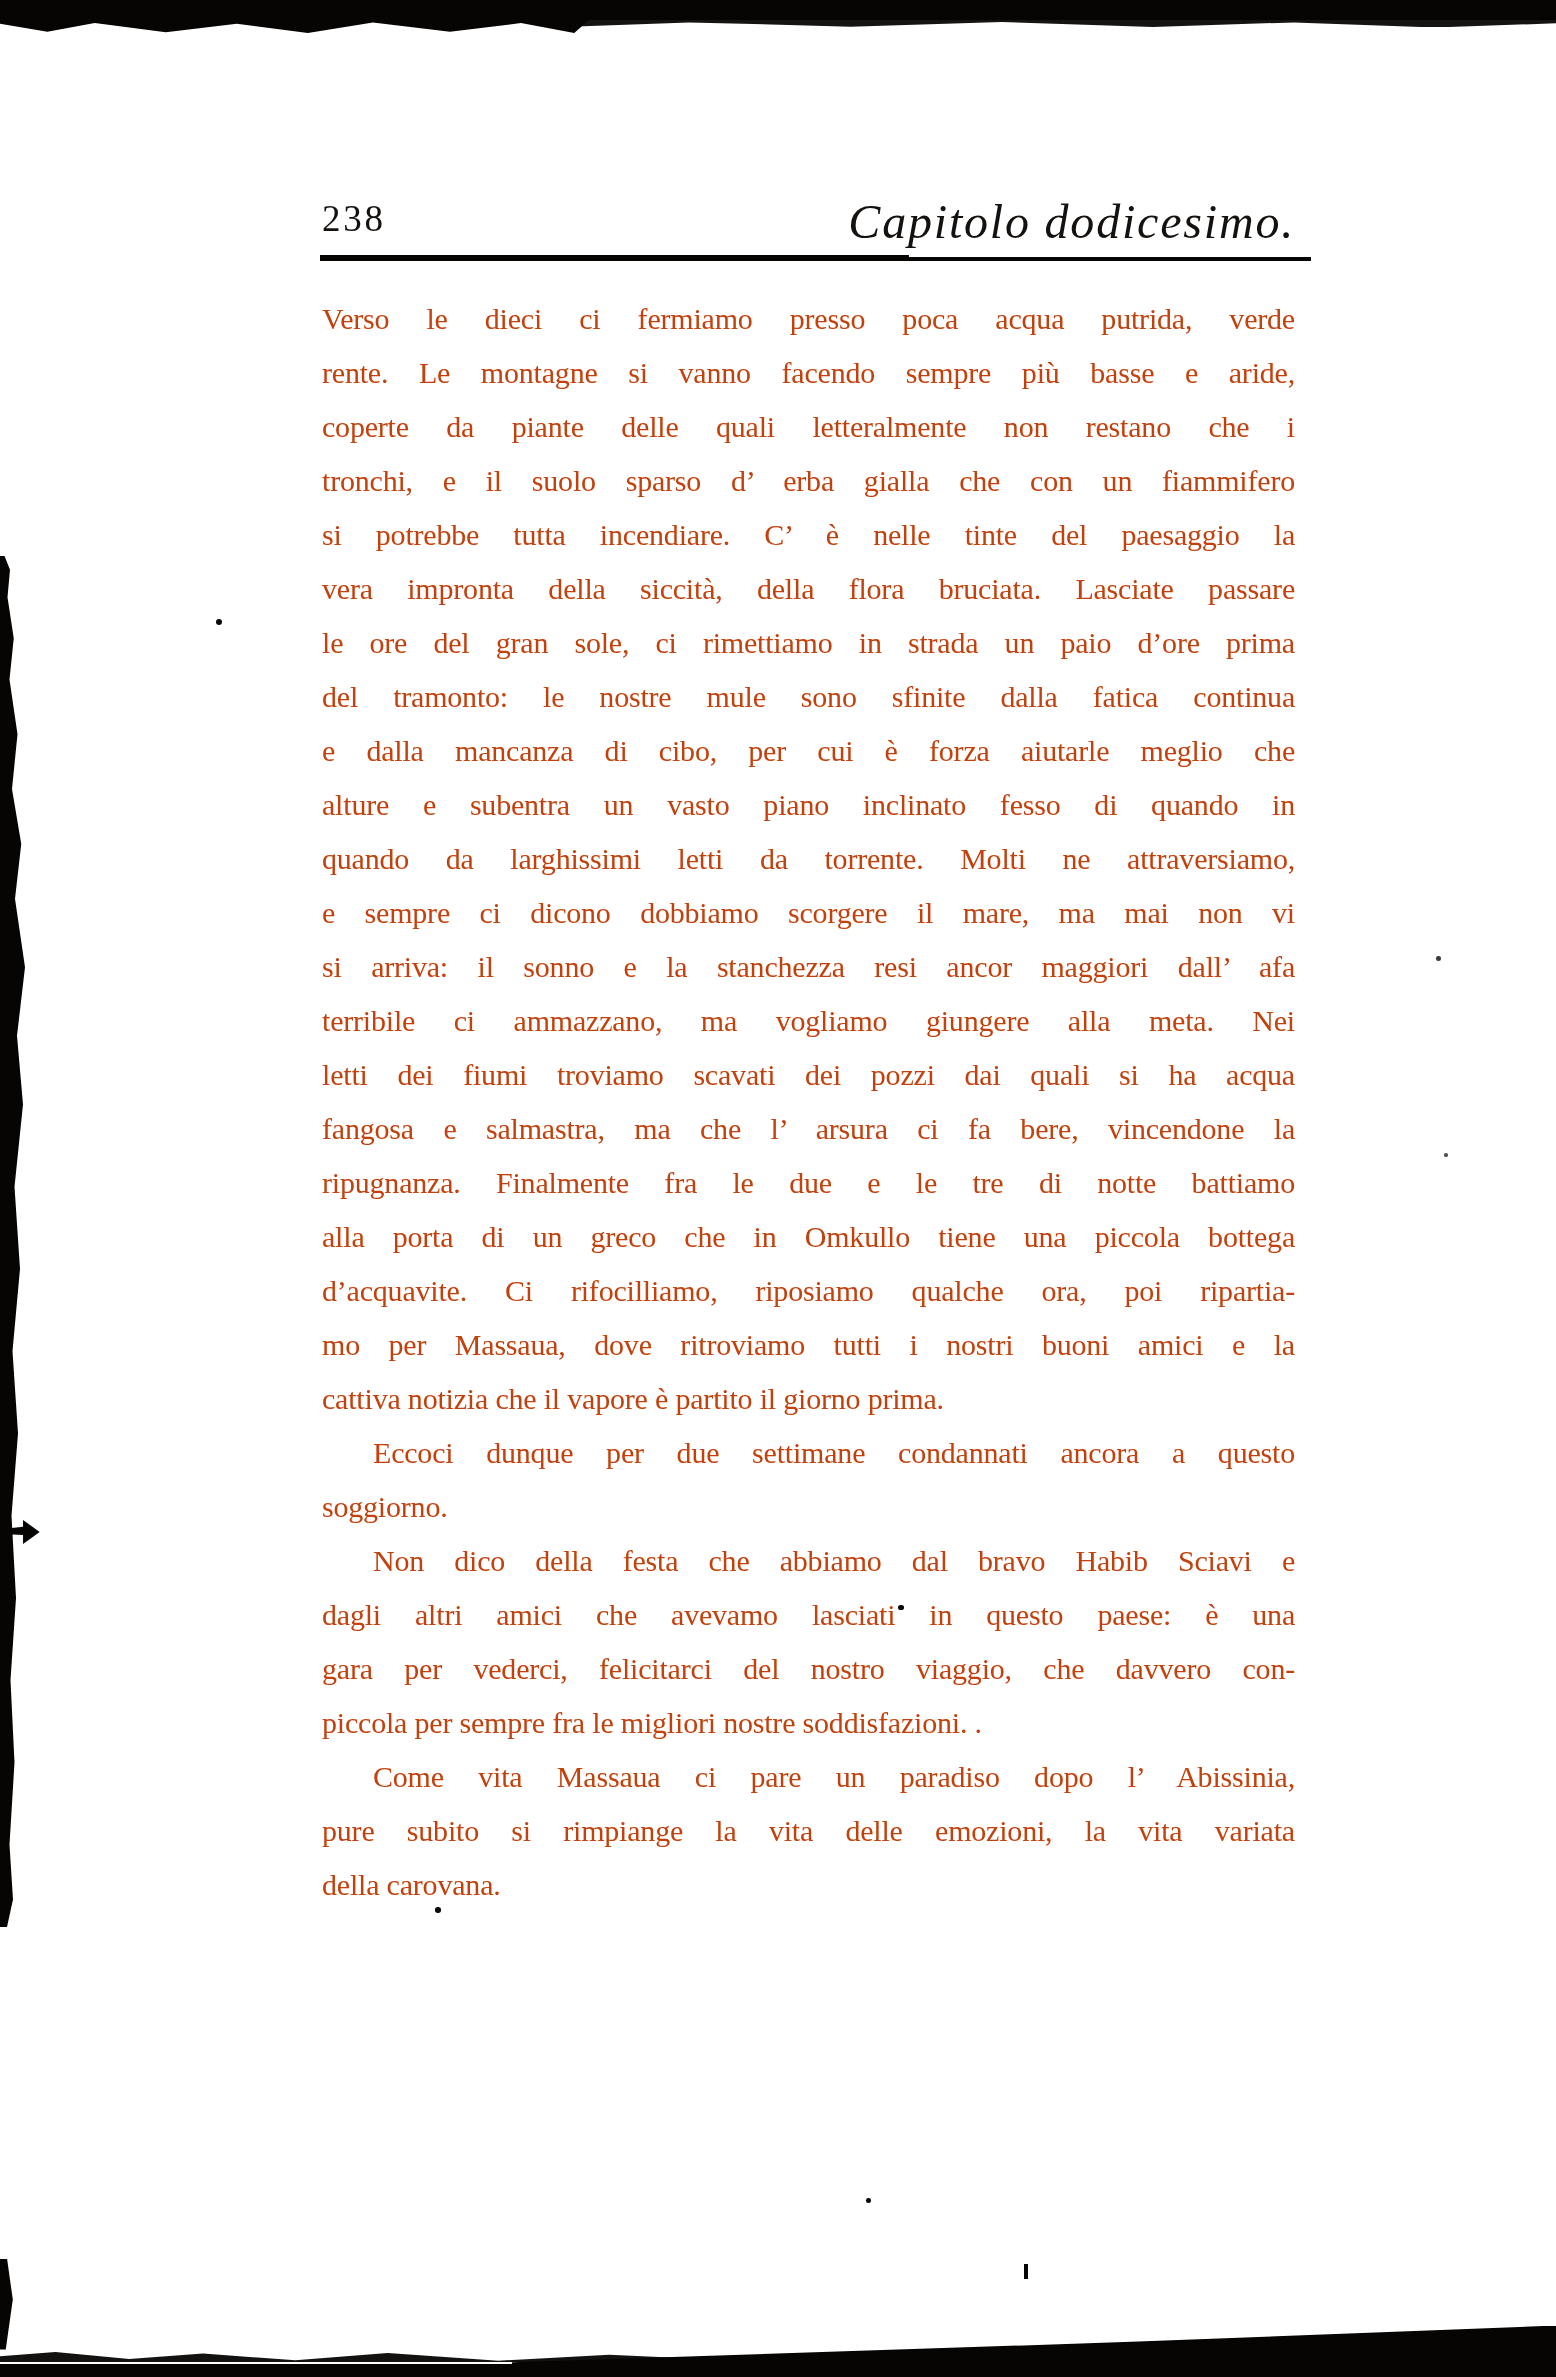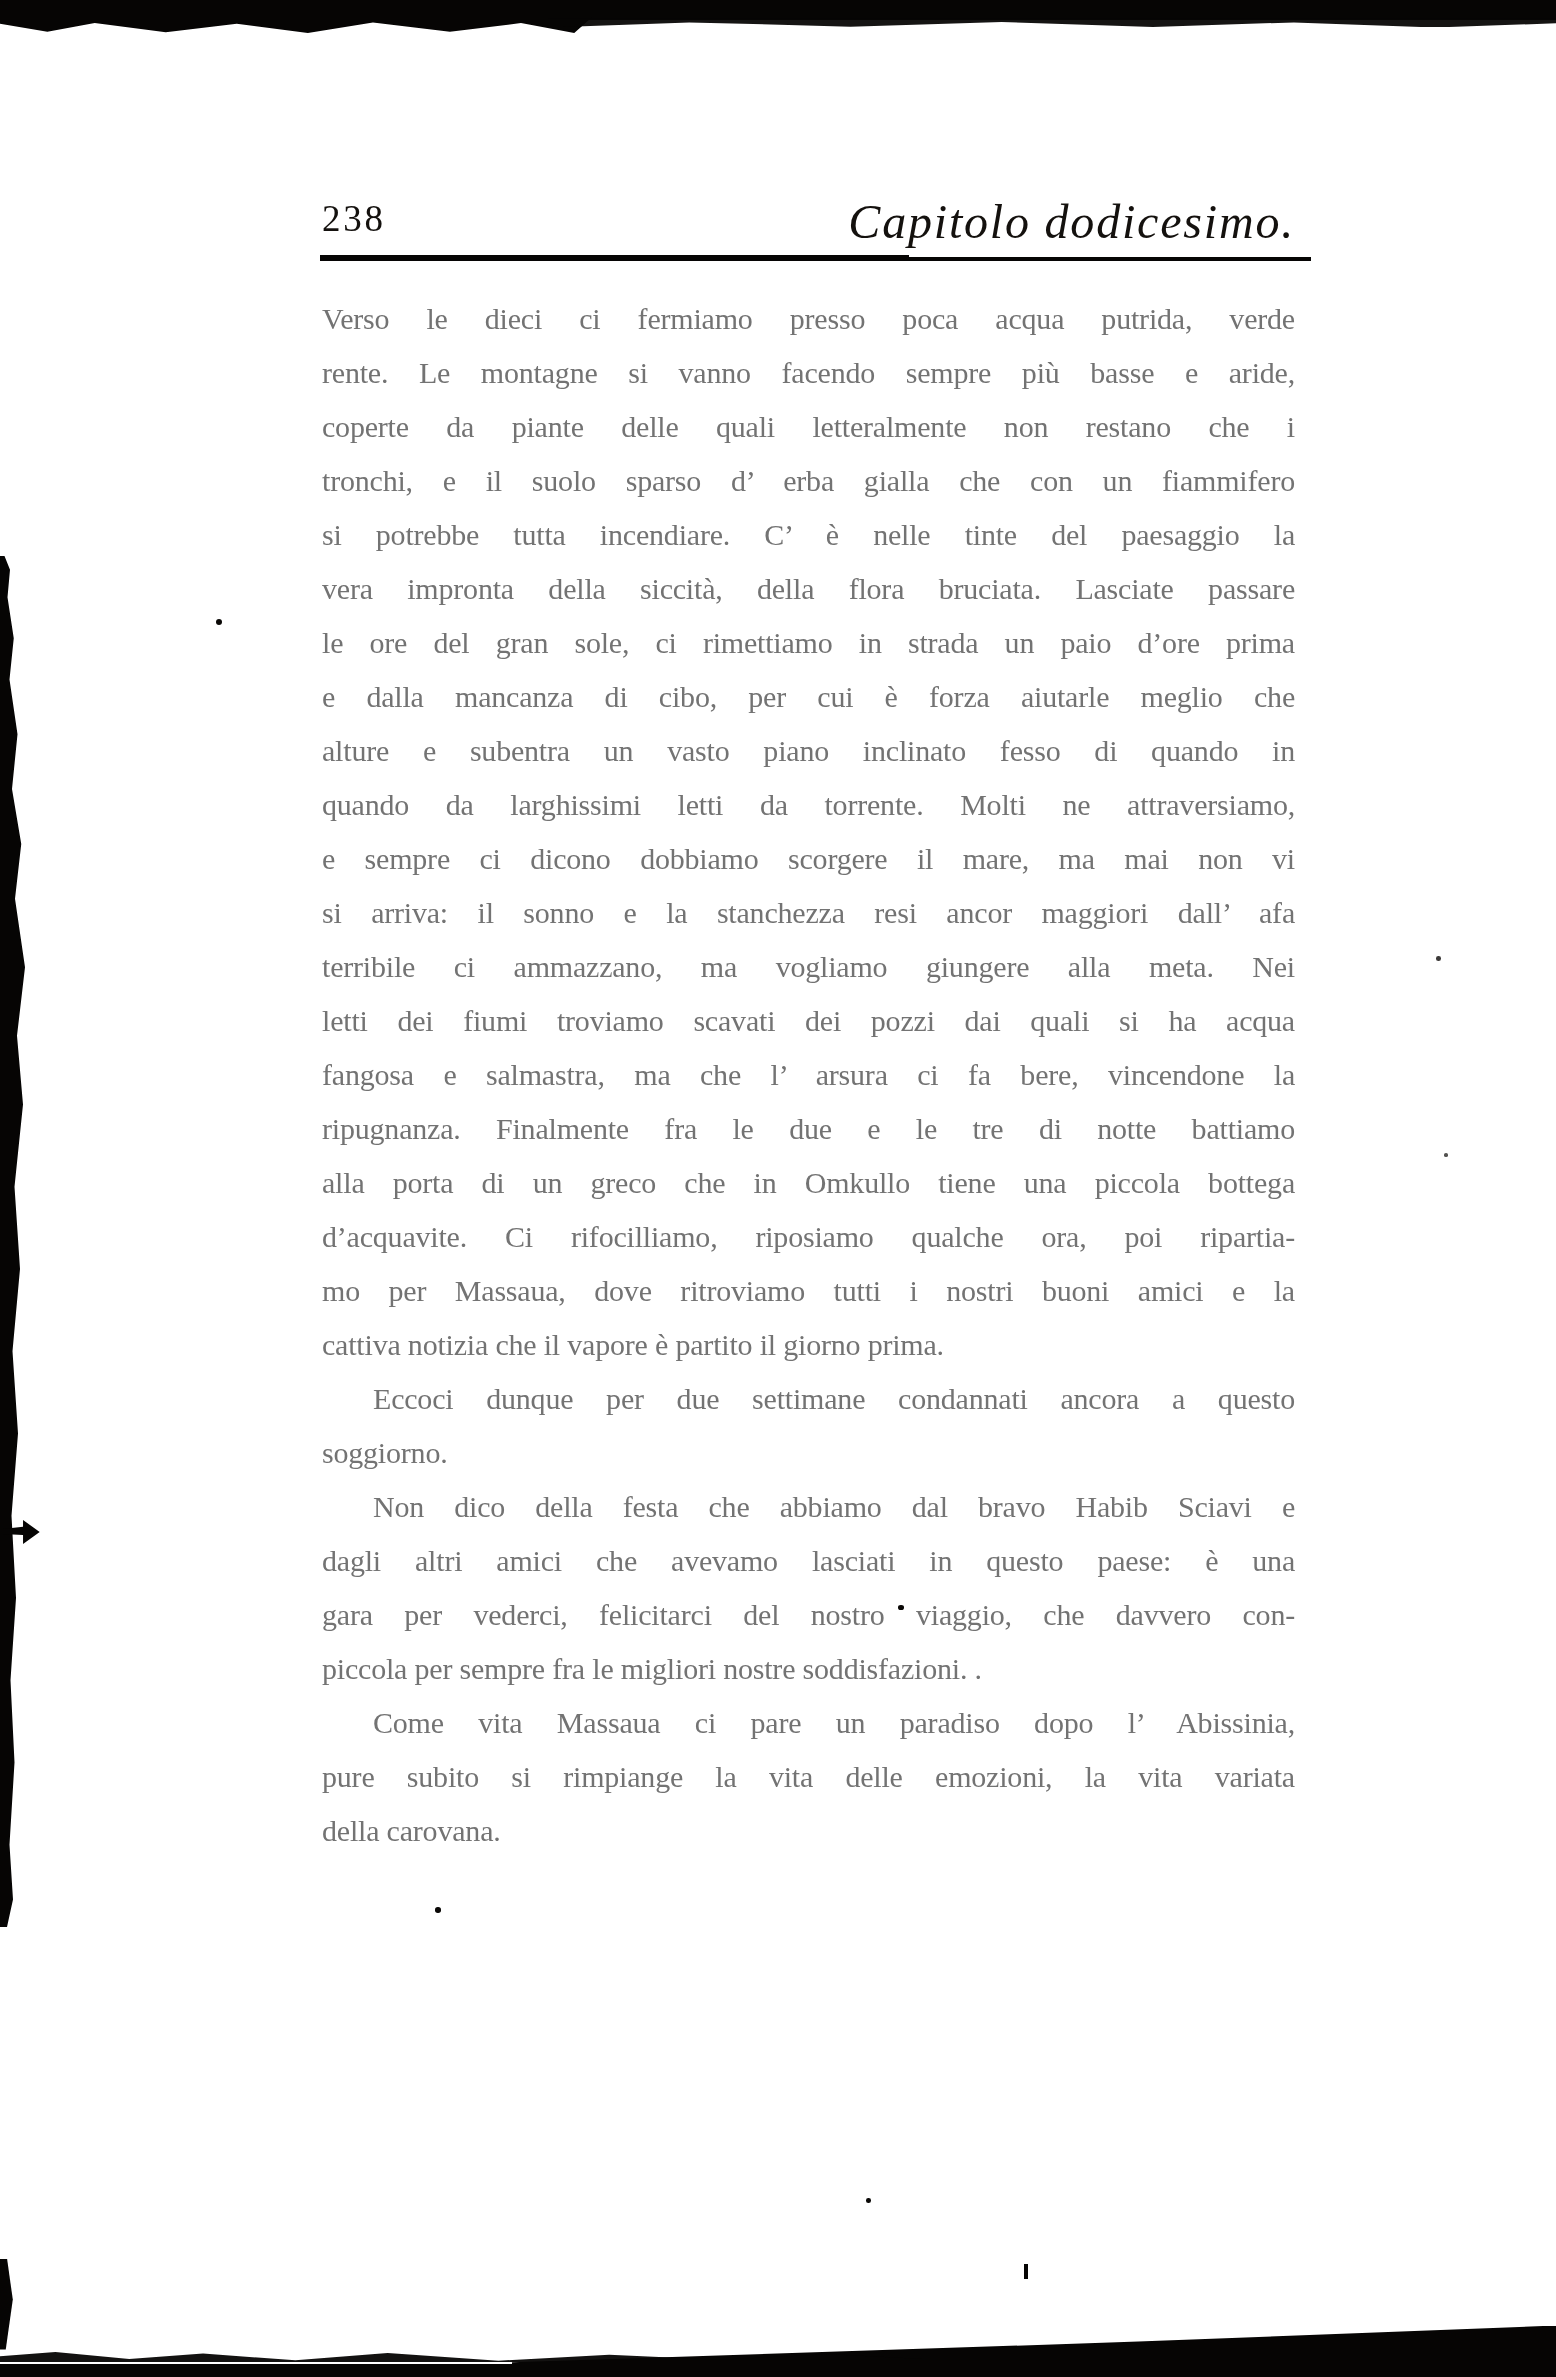--- a/index.html
+++ b/index.html
@@ -41,21 +41,21 @@
   }
   .running-head{
     position:absolute;left:322px;top:194px;width:973px;
     text-align:right;font-style:italic;font-size:48px;letter-spacing:1.8px;
   }
   .rule-left{left:320px;top:255px;width:589px;height:6.4px;}
   .rule-right{left:909px;top:257px;width:402px;height:3.7px;}
   .text-block{
     position:absolute;left:322px;top:292px;width:973px;
     font-size:30px;line-height:54px;letter-spacing:-0.2px;
-    color:#737373;text-align:justify;
+    color:#c2410c;text-align:justify;
   }
   .ln{text-align:justify;text-align-last:justify;}
   .ln.end{text-align-last:left;}
   .ln.ind{text-indent:51px;}
 </style>
 </head>
 <body>
 
 <div class="art top-bar-main"></div>
 <div class="art top-bar-left"></div>
@@ -81,20 +81,21 @@
 
 <div class="text-block">
   <div>
     <div class="ln">Verso le dieci ci fermiamo presso poca acqua putrida, verde</div>
     <div class="ln">rente. Le montagne si vanno facendo sempre più basse e aride,</div>
     <div class="ln">coperte da piante delle quali letteralmente non restano che i</div>
     <div class="ln">tronchi, e il suolo sparso d’ erba gialla che con un fiammifero</div>
     <div class="ln">si potrebbe tutta incendiare. C’ è nelle tinte del paesaggio la</div>
     <div class="ln">vera impronta della siccità, della flora bruciata. Lasciate passare</div>
     <div class="ln">le ore del gran sole, ci rimettiamo in strada un paio d’ore prima</div>
+    <div class="ln">del tramonto: le nostre mule sono sfinite dalla fatica continua</div>
     <div class="ln">e dalla mancanza di cibo, per cui è forza aiutarle meglio che</div>
     <div class="ln">alture e subentra un vasto piano inclinato fesso di quando in</div>
     <div class="ln">quando da larghissimi letti da torrente. Molti ne attraversiamo,</div>
     <div class="ln">e sempre ci dicono dobbiamo scorgere il mare, ma mai non vi</div>
     <div class="ln">si arriva: il sonno e la stanchezza resi ancor maggiori dall’ afa</div>
     <div class="ln">terribile ci ammazzano, ma vogliamo giungere alla meta. Nei</div>
     <div class="ln">letti dei fiumi troviamo scavati dei pozzi dai quali si ha acqua</div>
     <div class="ln">fangosa e salmastra, ma che l’ arsura ci fa bere, vincendone la</div>
     <div class="ln">ripugnanza. Finalmente fra le due e le tre di notte battiamo</div>
     <div class="ln">alla porta di un greco che in Omkullo tiene una piccola bottega</div>

